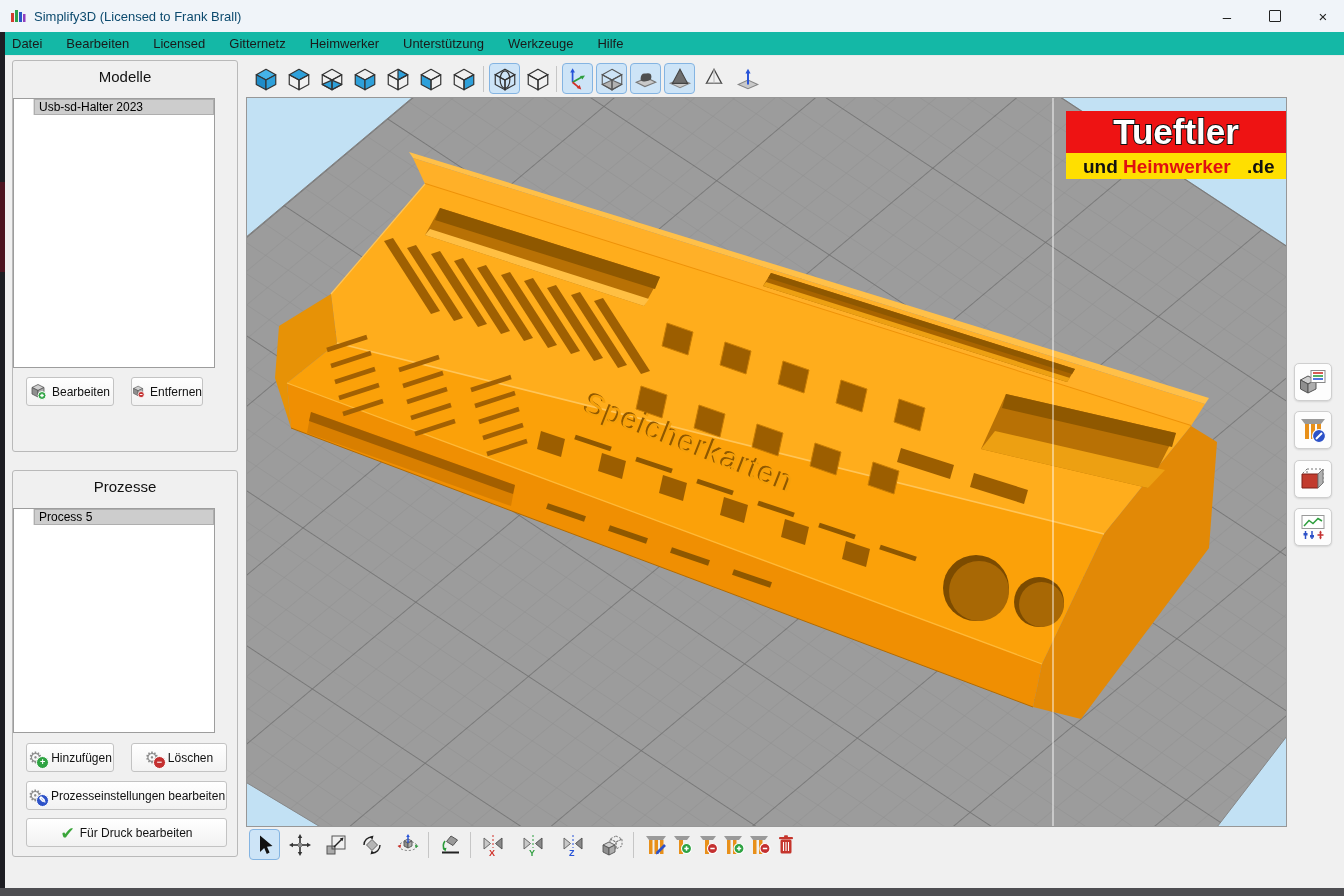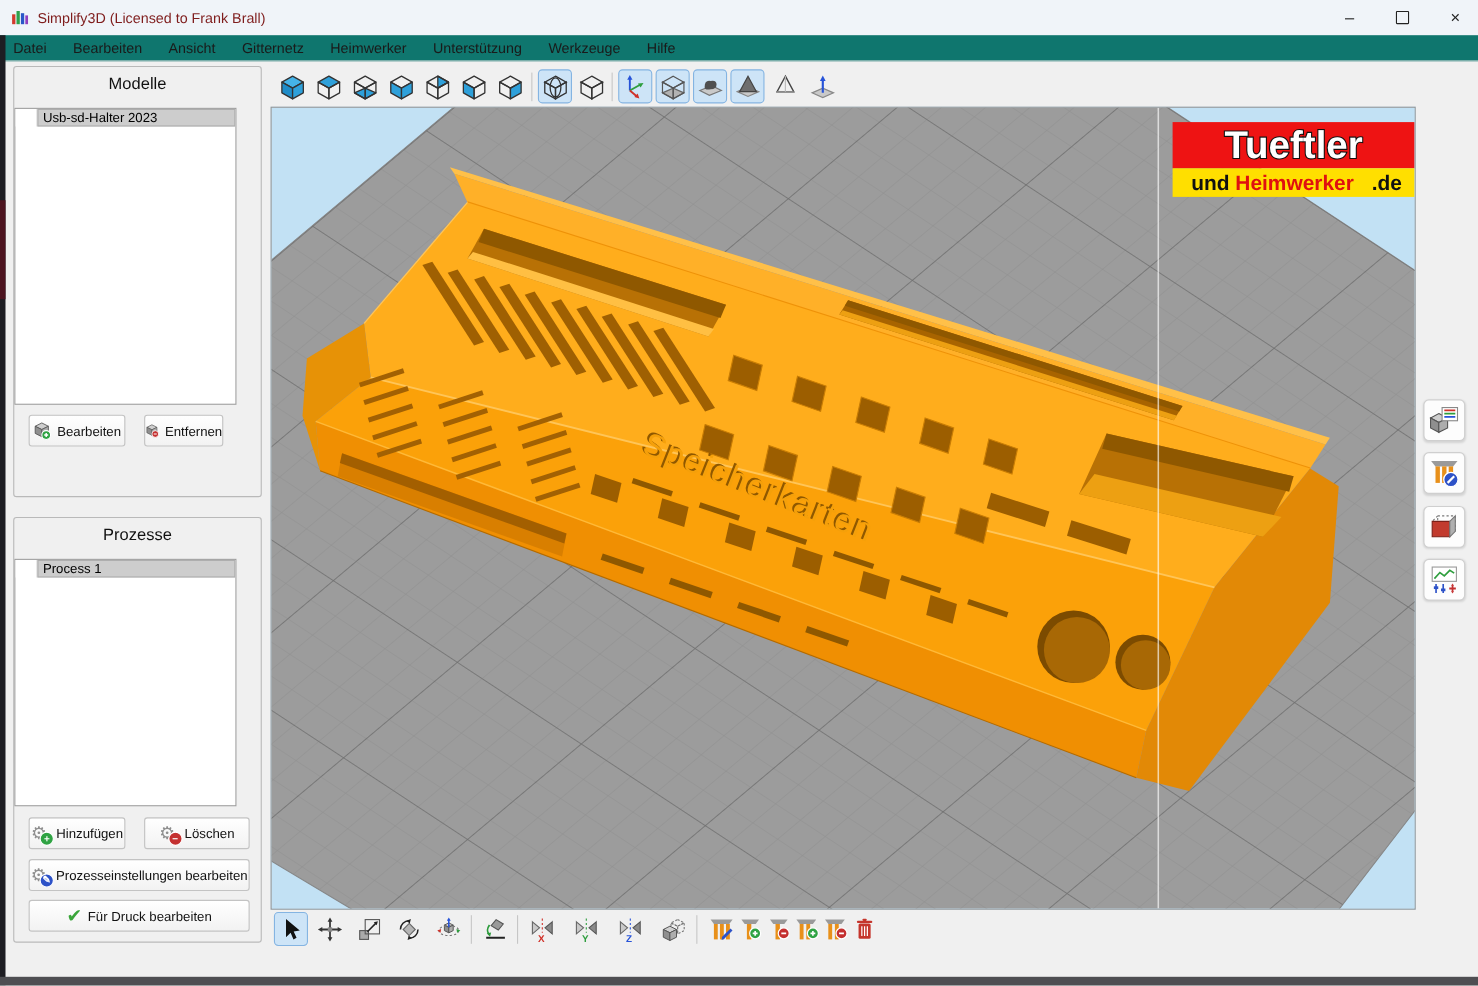--- a/index.html
+++ b/index.html
@@ -1,26 +1,26 @@
 <!DOCTYPE html>
 <html><head>
 <meta charset="utf-8">
 <style>
   html,body{margin:0;padding:0;background:#888;}
   .app{position:relative;width:1344px;height:896px;background:#f0f0f0;overflow:hidden;
        font-family:"Liberation Sans",sans-serif;font-size:12px;color:#1a1a1a;}
   
   .titlebar{position:absolute;left:0;top:0;width:1344px;height:32px;background:#f0f4f9;
             display:flex;align-items:center;}
-  .apptitle{margin-left:8px;font-size:13px;color:#7f1d1d;}
+  .apptitle{margin-left:8px;font-size:13px;color:#0c4a6e;}
   .appicon{width:16px;height:16px;margin-left:10px;}
   .wctl{position:absolute;top:2px;width:34px;height:28px;display:flex;align-items:center;
         justify-content:center;font-size:15px;color:#222;}
   .maxbox{width:10px;height:10px;border:1.2px solid #222;border-radius:1px;}
-  .menubar{position:absolute;left:0;top:32px;width:1344px;height:23px;background:#0f766e;
+  .menubar{position:absolute;left:0;top:32px;width:1344px;height:23px;background:#14b8a6;
            display:flex;align-items:center;border-bottom:1px solid #e8e8e8;}
   .menuitem{padding:0 12px;font-size:13px;height:23px;display:flex;align-items:center;cursor:default;}
   .edgeL{position:absolute;left:0;top:32px;width:5px;height:864px;background:#1d1d22;}
   .edgeL .red{position:absolute;left:0;top:150px;width:5px;height:90px;background:#4d1420;}
   .taskstrip{position:absolute;left:0;top:888px;width:1344px;height:8px;background:#4e4e52;}
   
   .tb{position:absolute;width:31px;height:31px;border-radius:4px;display:flex;align-items:center;
       justify-content:center;box-sizing:border-box;}
   .tb.active{background:#cde4f7;border:1px solid #84b4e2;}
   .tsep{position:absolute;width:1px;height:26px;background:#c6c6c6;}
@@ -67,21 +67,21 @@
     <div class="wctl" style="left:1210px">–</div>
     <div class="wctl" style="left:1258px">
         <span class="maxbox"></span>
       </div>
     <div class="wctl" style="left:1306px">×</div>
   </div>
 
   <div class="menubar">
     <span class="menuitem">Datei</span>
     <span class="menuitem">Bearbeiten</span>
-    <span class="menuitem">Ansicht</span>
+    <span class="menuitem">Licensed</span>
     <span class="menuitem">Gitternetz</span>
     <span class="menuitem">Heimwerker</span>
     <span class="menuitem">Unterstützung</span>
     <span class="menuitem">Werkzeuge</span>
     <span class="menuitem">Hilfe</span>
   </div>
 
   <div class="edgeL">
       <div class="red"></div>
     </div>
@@ -252,21 +252,21 @@
       </svg>
     <span>Entfernen</span>
   </div>
 
   <div class="gbox" style="top:470px;height:387px">
     <div class="gtitle">Prozesse</div>
   </div>
   <div class="listbox" style="top:508px;height:225px">
     <div class="listrow">
       <div class="gutter"></div>
-      <div class="cell">Process 1</div>
+      <div class="cell">Process 5</div>
     </div>
   </div>
   <div class="pbtn" style="left:26px;top:743px;width:88px">
     <span class="gearwrap"><span class="gear">⚙</span><span class="badge green">+</span></span>
     <span>Hinzufügen</span>
   </div>
   <div class="pbtn" style="left:131px;top:743px;width:96px">
     <span class="gearwrap"><span class="gear">⚙</span><span class="badge red">−</span></span>
     <span>Löschen</span>
   </div>

